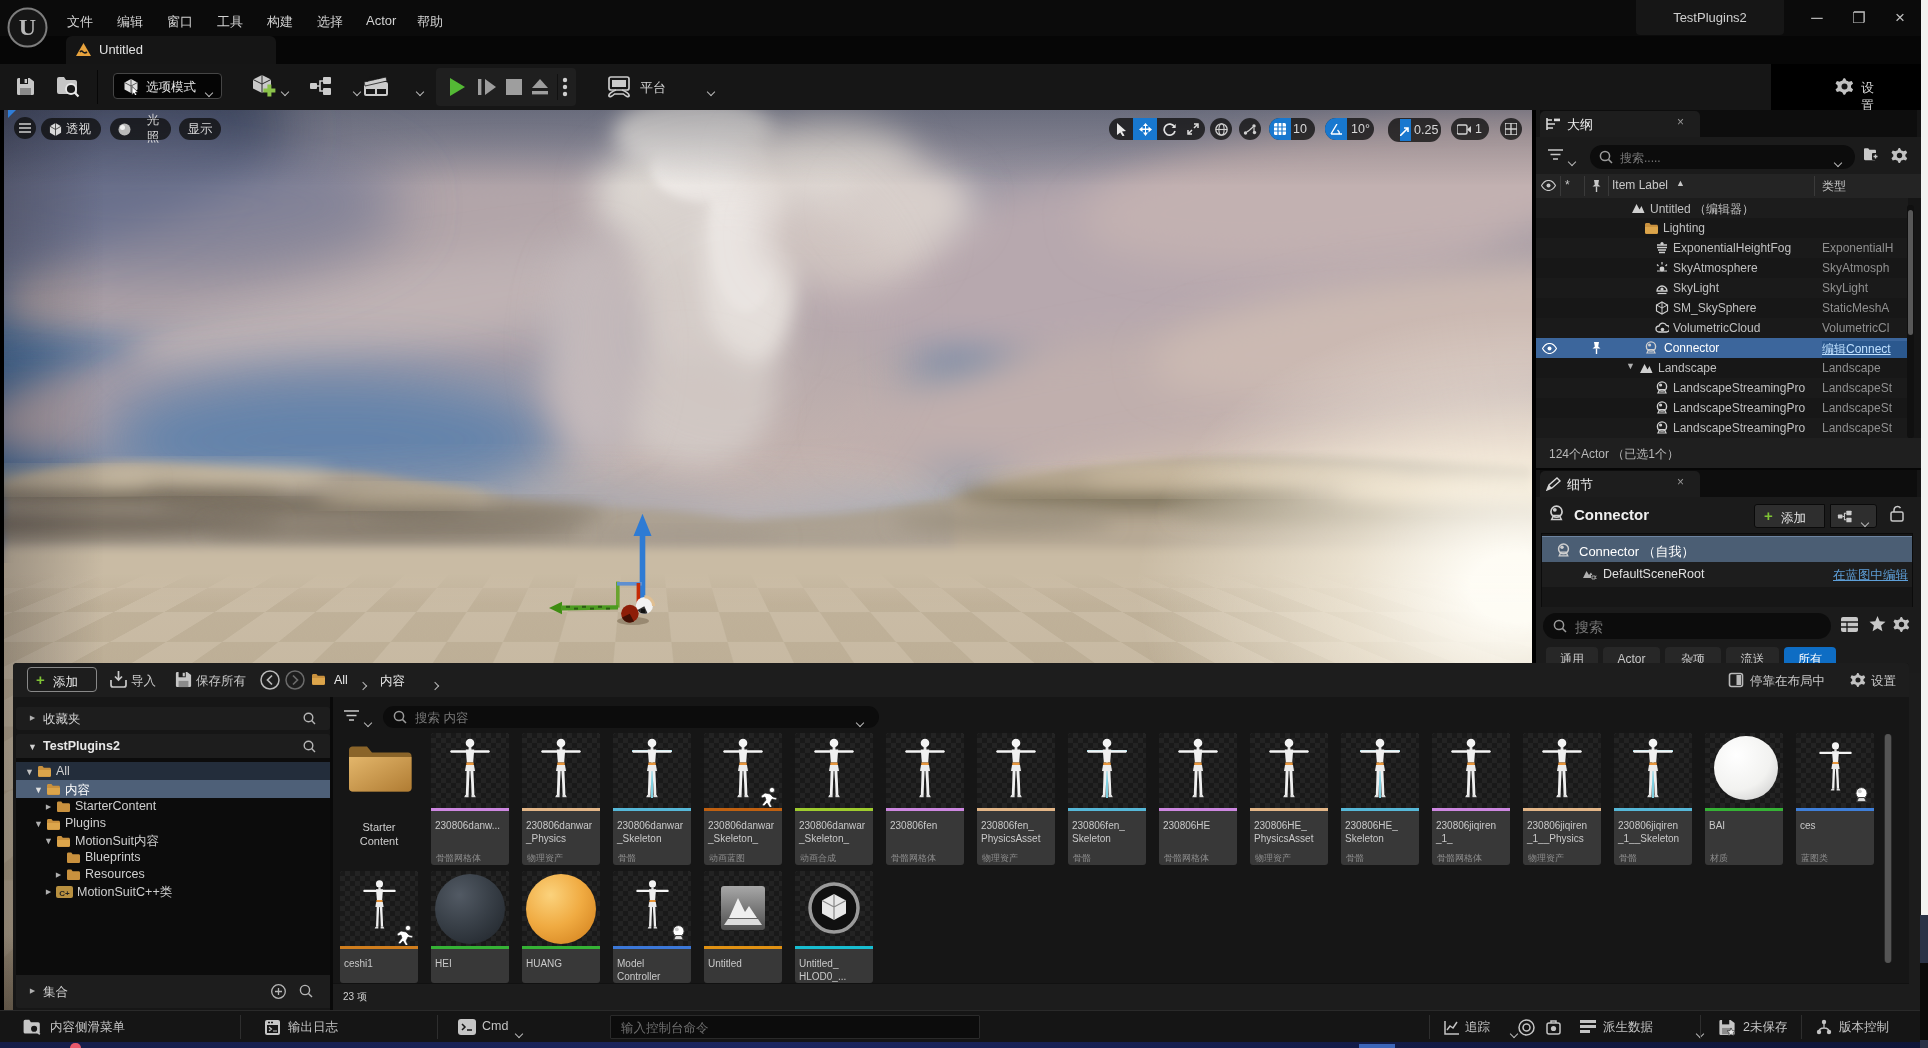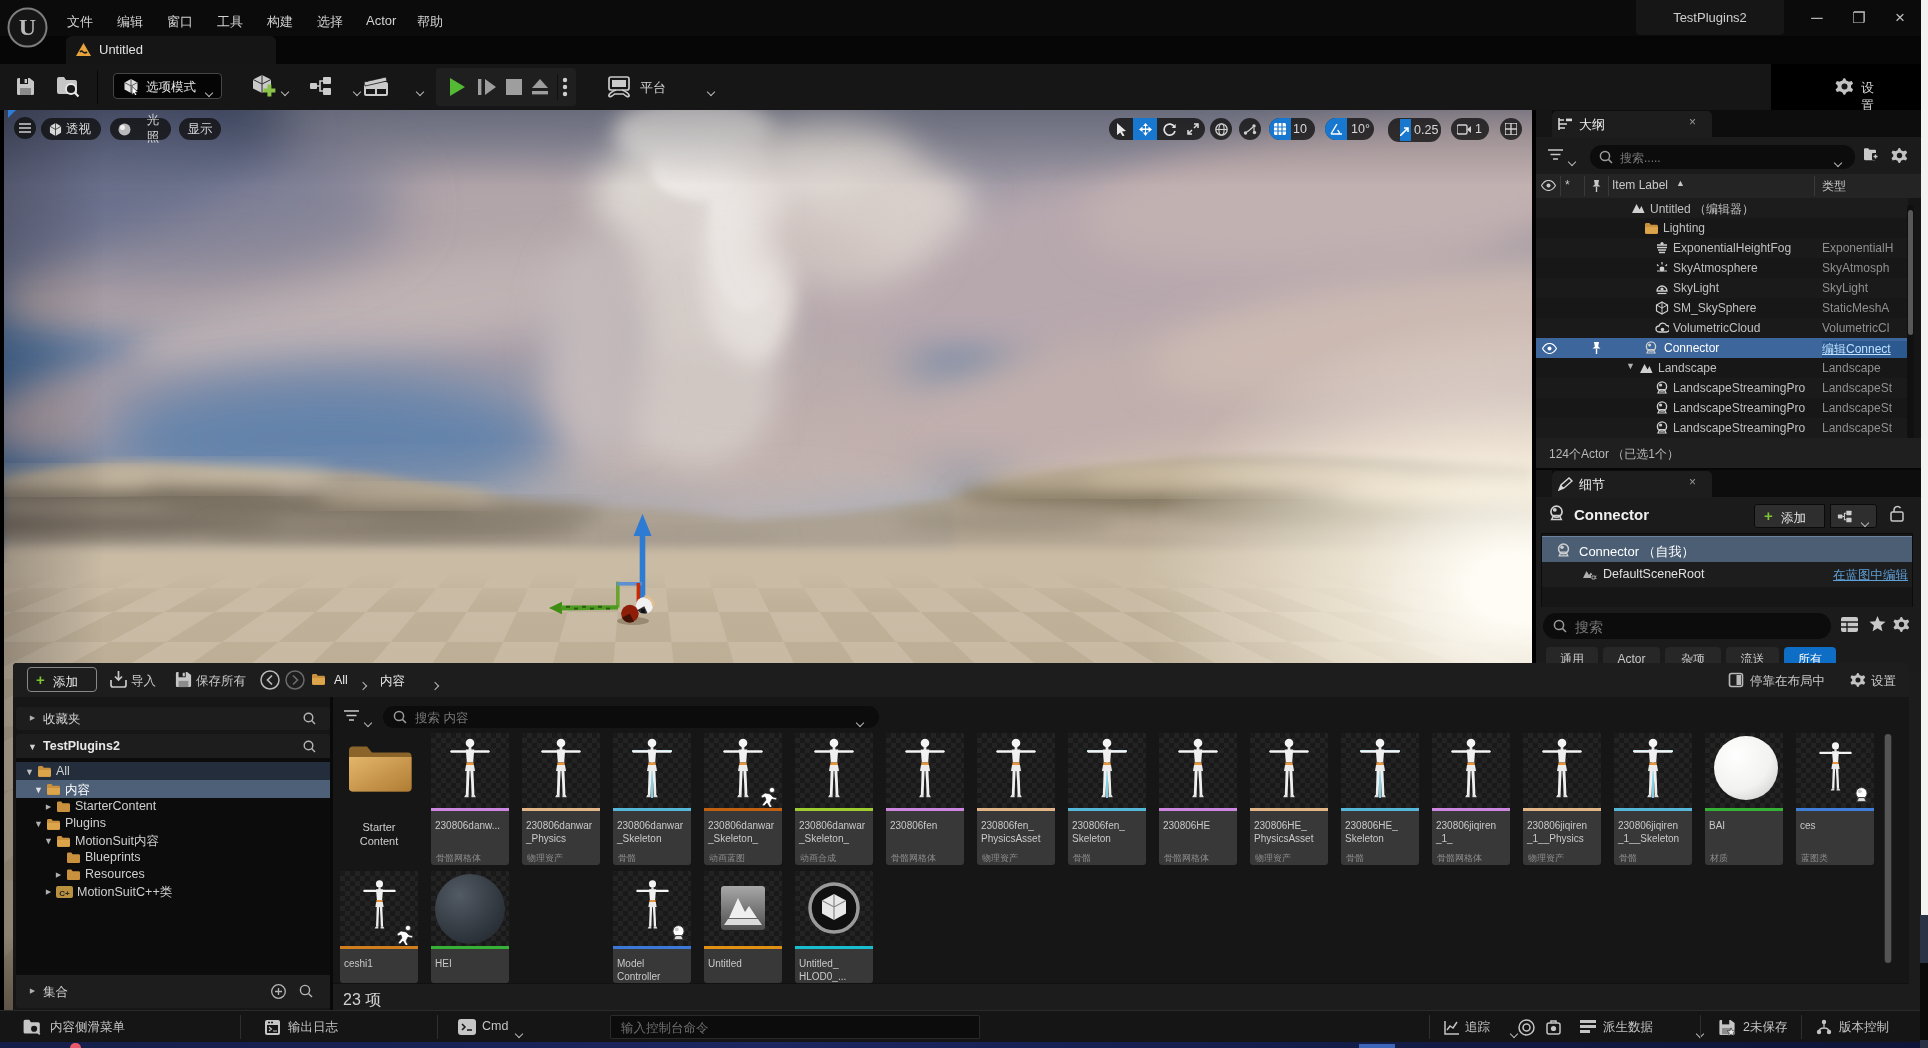--- a/index.html
+++ b/index.html
@@ -18,21 +18,21 @@
 .sep{position:absolute;width:1px;background:#070707}
 .chev{display:inline-block;width:8px;height:8px;position:relative}
 .chev:before{content:"";position:absolute;left:0;top:1px;width:5px;height:5px;border-right:1.6px solid #b8b8b8;border-bottom:1.6px solid #b8b8b8;transform:rotate(45deg)}
 
 #vp{left:8px;top:110px;width:1524px;height:900px;overflow:hidden;background:#b9a99c}
 .vpill{position:absolute;height:22px;border-radius:11px;background:rgba(16,16,16,.78);color:#d8d8d8;font-size:12.5px;display:flex;align-items:center;z-index:5}
 .vcirc{position:absolute;width:22px;height:22px;border-radius:50%;background:rgba(16,16,16,.78);display:flex;align-items:center;justify-content:center;z-index:5}
 .blu{background:#1878cf}
 
 #rcol{left:1536px;top:110px;width:385px;height:900px;background:#151515}
-.ptabbar{position:absolute;left:16px;width:377px;height:27px;background:#0d0d0d}
+.ptabbar{position:absolute;left:4px;width:377px;height:27px;background:#0d0d0d}
 .ptab{position:absolute;left:0;top:1px;width:160px;height:26px;background:#1d1d1d;border-radius:5px 5px 0 0;color:#efefef;font-size:13px}
 .orow{position:absolute;left:0;width:372px;height:20px;font-size:12px;color:#c0c0c0;white-space:nowrap}
 .orow .typ{position:absolute;left:286px;top:3px;color:#909090;width:84px;overflow:hidden}
 .oic{position:absolute;top:3px;width:14px;height:14px}
 
 #drawer{left:13px;top:663px;width:1896px;height:347px;background:#161616;border-radius:4px 4px 0 0}
 .trow{position:absolute;font-size:12.5px;color:#cfcfcf;white-space:nowrap}
 .tile{position:absolute;width:78px;height:132px;border-radius:3px;overflow:hidden;background:#383838}
 .tile .th{position:absolute;left:0;top:0;width:78px;height:75px;background:repeating-conic-gradient(#232323 0 25%,#191919 0 50%) 0 0/10px 10px}
 .tile .st{position:absolute;left:0;top:75px;width:78px;height:3px}
@@ -894,20 +894,29 @@
     </div>
 <div class="tile" style="left:418px;top:208px;height:112px">
       <div class="th">
         <svg class="abs" style="left:3px;top:2px" width="72" height="72">
           <circle cx="36" cy="36" r="35" fill="url(#ghei)"></circle>
         </svg>
       </div>
       <div class="st" style="background:#35b235"></div>
       <div class="nm">HEI</div>
     </div>
+<div class="tile" style="left:509px;top:208px;height:112px">
+      <div class="th">
+        <svg class="abs" style="left:3px;top:2px" width="72" height="72">
+          <circle cx="36" cy="36" r="35" fill="url(#ghuang)"></circle>
+        </svg>
+      </div>
+      <div class="st" style="background:#35b235"></div>
+      <div class="nm">HUANG</div>
+    </div>
 <div class="tile" style="left:600px;top:208px;height:112px">
       <div class="th">
         <svg class="abs" style="left:23px;top:8px" width="33" height="56" viewBox="0 0 40 66">
           <use href="#fig"></use>
         </svg>
         <svg class="abs" style="left:57px;top:53px" width="17" height="18" viewBox="0 0 14 14">
           <circle cx="7" cy="5.5" r="4.6" fill="#fff" stroke="#333" stroke-width=".8"></circle>
           <circle cx="5.6" cy="4" r="1.6" fill="#ccc"></circle>
           <path d="M3 12.5h8l-1.6-3.4H4.6Z" fill="#ddd" stroke="#333" stroke-width=".8"></path>
         </svg>
@@ -1077,21 +1086,21 @@
  <div class="abs" style="left:370px;top:43px;width:496px;height:22px;background:#0c0c0c;border-radius:11px">
   <svg class="abs" style="left:10px;top:4px" width="14" height="14">
         <circle cx="6" cy="6" r="4.6" stroke="#9a9a9a" stroke-width="1.5" fill="none"></circle>
         <path d="M9.4 9.4 13 13" stroke="#9a9a9a" stroke-width="1.5"></path>
       </svg>
   <span class="abs" style="left:32px;top:4px;font-size:12.5px;color:#777">搜索 内容</span>
   <span class="chev abs" style="left:474px;top:7px"></span>
  </div>
  
  <div class="abs" style="left:320px;top:320px;width:1576px;height:27px;background:#1c1c1c;border-top:1px solid #111">
-      <span class="abs" style="left:10px;top:6px;font-size:16px;color:#d0d0d0">23 项</span>
+      <span class="abs" style="left:10px;top:6px;font-size:10px;color:#d0d0d0">23 项</span>
     </div>
  <div class="abs" style="left:1871px;top:71px;width:8px;height:229px;background:#2a2a2a;border-radius:4px">
       <div style="position:absolute;left:1px;top:0;width:6px;height:229px;background:#555;border-radius:3px"></div>
     </div>
  <div class="sep" style="left:317px;top:34px;height:313px;background:#090909;width:3px"></div>
 </div>
 
 <div class="abs" id="statusbar">
  <svg class="abs" style="left:22px;top:8px" width="21" height="17" viewBox="0 0 24 21">
       <path d="M1 3a2 2 0 0 1 2-2h5l2 3h9a2 2 0 0 1 2 2v10a2 2 0 0 1-2 2H3a2 2 0 0 1-2-2Z" fill="#c6c6c6"></path>

